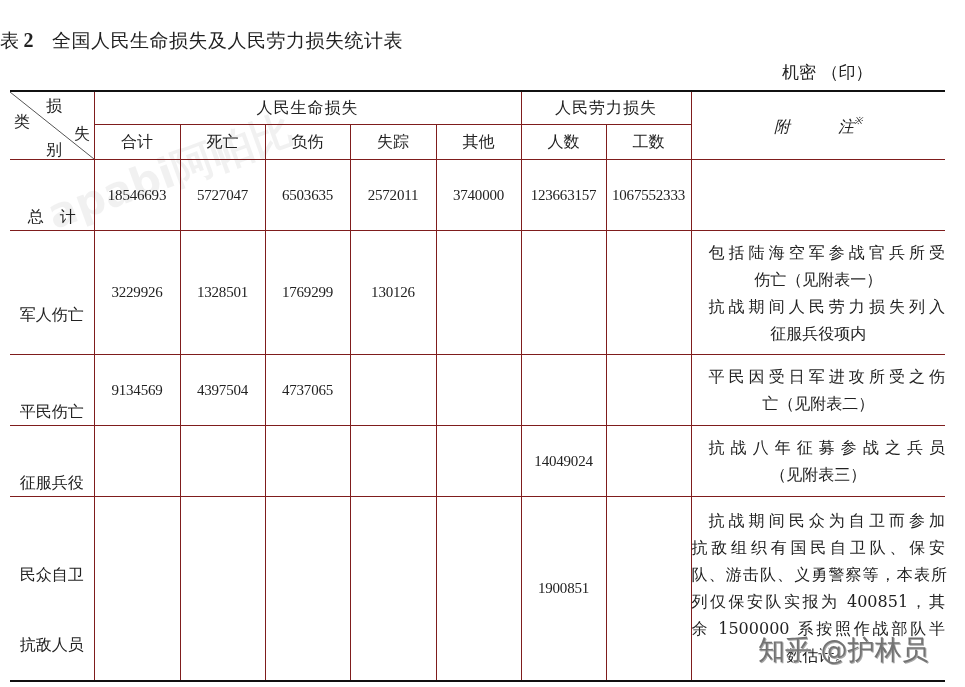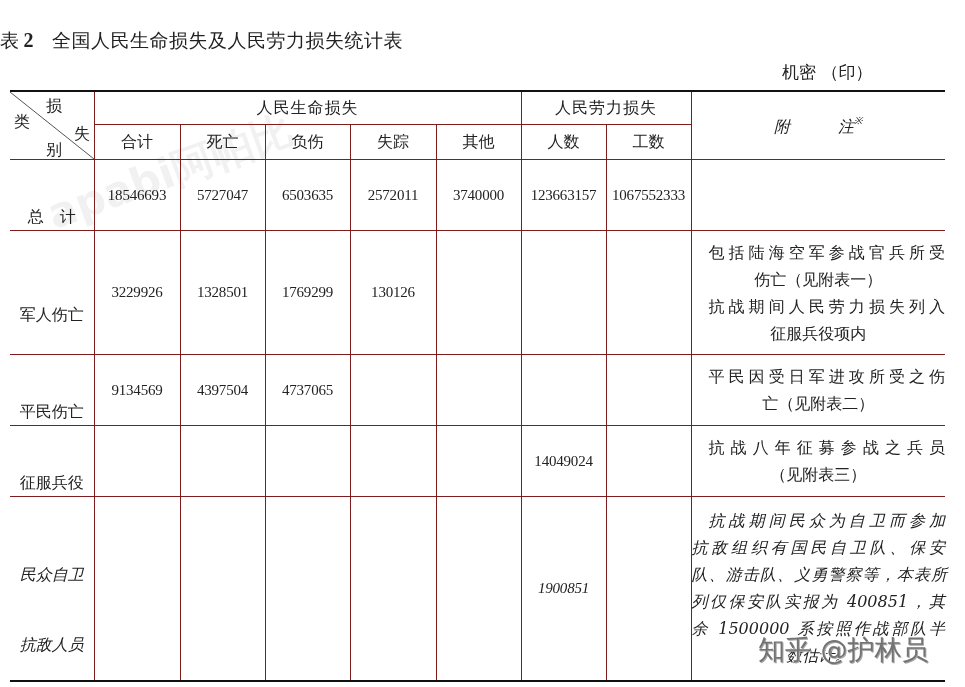--- a/index.html
+++ b/index.html
@@ -19,21 +19,21 @@
     position:absolute; left:10px; top:90px; width:935px;
     border-collapse:collapse; table-layout:fixed;
   }
   table.stats td {
     border:1px solid #7f1d1d; padding:0; text-align:center; vertical-align:middle;
     font-size:16px; white-space:nowrap; overflow:visible;
   }
   table.stats td.nl { border-left:none; }
   table.stats td.nr { border-right:none; }
   table.stats tr.top td { border-top:2px solid #111; }
-  table.stats tr.bottom td { border-bottom:2px solid #111;font-style:italic; }
+  table.stats tr.bottom td { border-bottom:2px solid #111; }
   table.stats td.num { font-family:"Liberation Serif",serif; font-size:15px; letter-spacing:-0.2px; }
   table.stats td.hdr { font-size:16px; letter-spacing:1px; }
 
   .corner { position:relative; height:100%; }
   .corner svg { position:absolute; left:0; top:0; }
   .corner span { position:absolute; font-size:16px; line-height:16px; }
   .c-top { left:36px; top:6px; }
   .c-left { left:4px; top:22px; }
   .c-right { left:64px; top:34px; }
   .c-bottom { left:36px; top:50px; }

